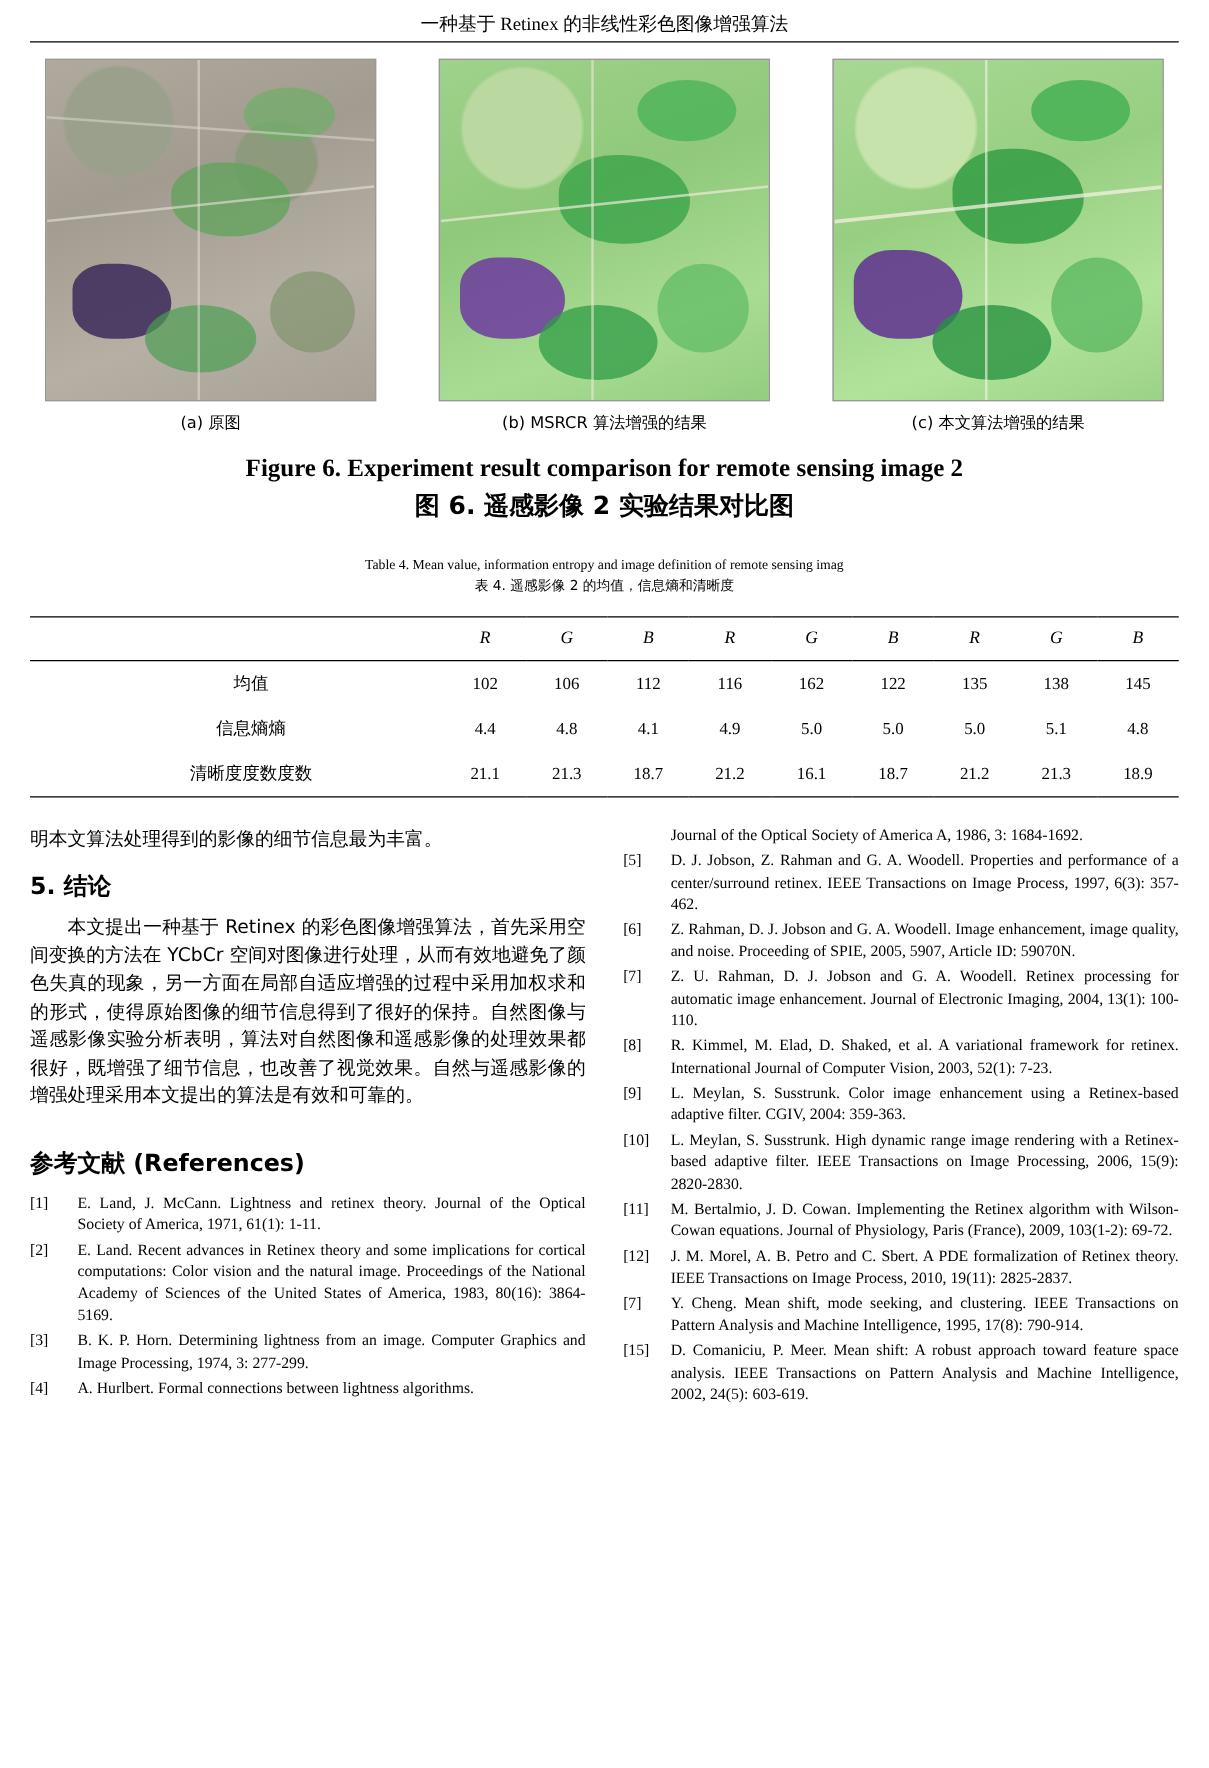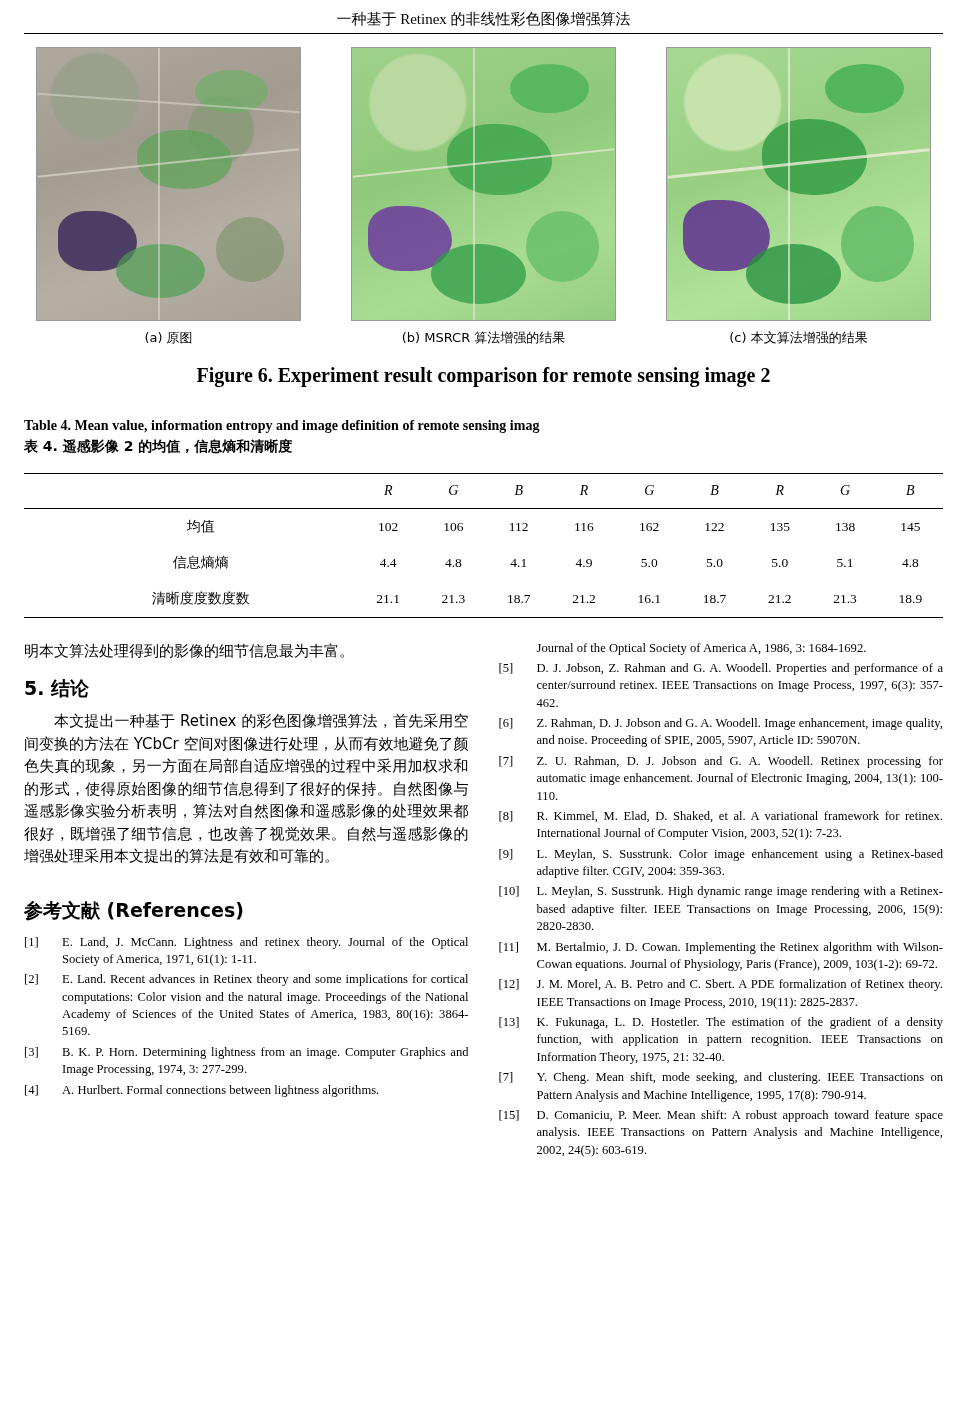--- a/index.html
+++ b/index.html
@@ -50,23 +50,23 @@
   .road{position:absolute;background:#e8e2dc;}
   
   .figtitle{
     text-align:center;
     font-weight:bold;
     font-size:20px;
     margin-top:14px;
     line-height:1.45;
   }
   .tabtitle{
-    text-align:left;
-    font-weight:bold;
-    font-size:14px;
+    text-align:center;
+    font-weight:normal;
+    font-size:11px;
     margin-top:26px;
     line-height:1.45;
   }
   
   table.data{
     width:100%;
     border-collapse:collapse;
     margin-top:16px;
     font-size:13.5px;
   }
@@ -188,20 +188,21 @@
           <div class="road" style="left:0;top:42%;width:100%;height:2.5px;background:#f5efdf;transform:rotate(-6deg);opacity:.75;"></div>
           <div class="road" style="left:46%;top:0;width:2.5px;height:100%;background:#f5efdf;opacity:.65;"></div>
         </div>
       </div>
       <div class="imgcap cjk">(c) 本文算法增强的结果</div>
     </div>
   </div>
 
   <div class="figtitle">
     <div>Figure 6. Experiment result comparison for remote sensing image 2</div>
+    <div class="cjk">图 6. 遥感影像 2 实验结果对比图</div>
   </div>
 
   <div class="tabtitle">
     <div>Table 4. Mean value, information entropy and image definition of remote sensing imag</div>
     <div class="cjk">表 4. 遥感影像 2 的均值，信息熵和清晰度</div>
   </div>
 
   <table class="data">
     <tbody>
       <tr class="rule-mid italhdr">
@@ -317,24 +318,20 @@
         </div>
         <div class="refitem">
           <div class="refnum">[11]</div>
           <div class="reftext">M. Bertalmio, J. D. Cowan. Implementing the Retinex algorithm with Wilson-Cowan equations. Journal of Physiology, Paris (France), 2009, 103(1-2): 69-72.</div>
         </div>
         <div class="refitem">
           <div class="refnum">[12]</div>
           <div class="reftext">J. M. Morel, A. B. Petro and C. Sbert. A PDE formalization of Retinex theory. IEEE Transactions on Image Process, 2010, 19(11): 2825-2837.</div>
         </div>
         <div class="refitem">
-          <div class="refnum">[13]</div>
-          <div class="reftext">K. Fukunaga, L. D. Hostetler. The estimation of the gradient of a density function, with application in pattern recognition. IEEE Transactions on Information Theory, 1975, 21: 32-40.</div>
-        </div>
-        <div class="refitem">
           <div class="refnum">[7]</div>
           <div class="reftext">Y. Cheng. Mean shift, mode seeking, and clustering. IEEE Transactions on Pattern Analysis and Machine Intelligence, 1995, 17(8): 790-914.</div>
         </div>
         <div class="refitem">
           <div class="refnum">[15]</div>
           <div class="reftext">D. Comaniciu, P. Meer. Mean shift: A robust approach toward feature space analysis. IEEE Transactions on Pattern Analysis and Machine Intelligence, 2002, 24(5): 603-619.</div>
         </div>
       </div>
     </div>
   </div>

